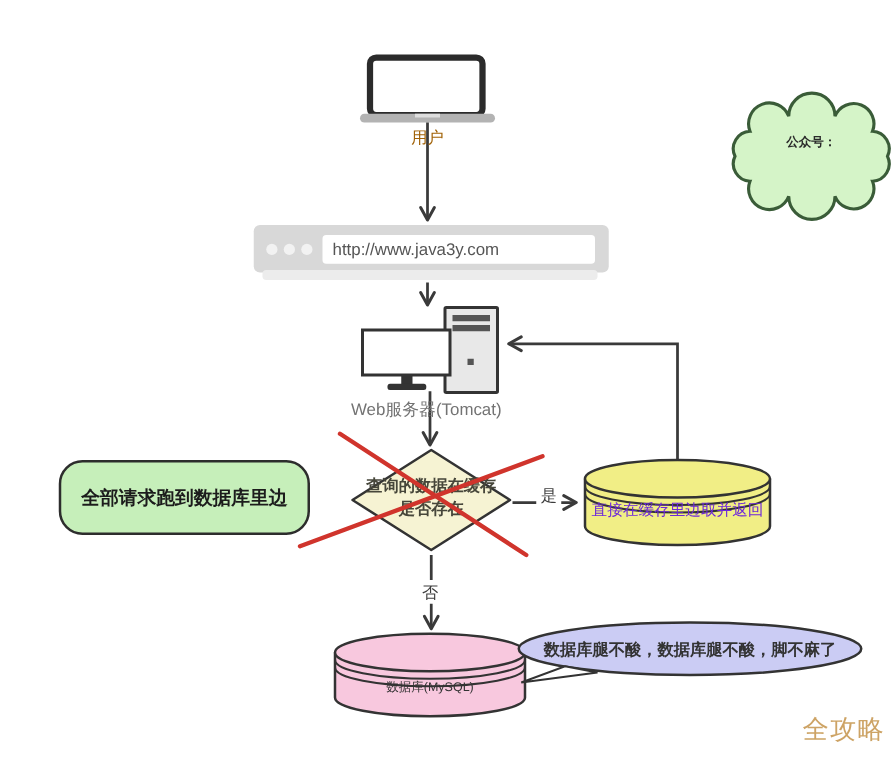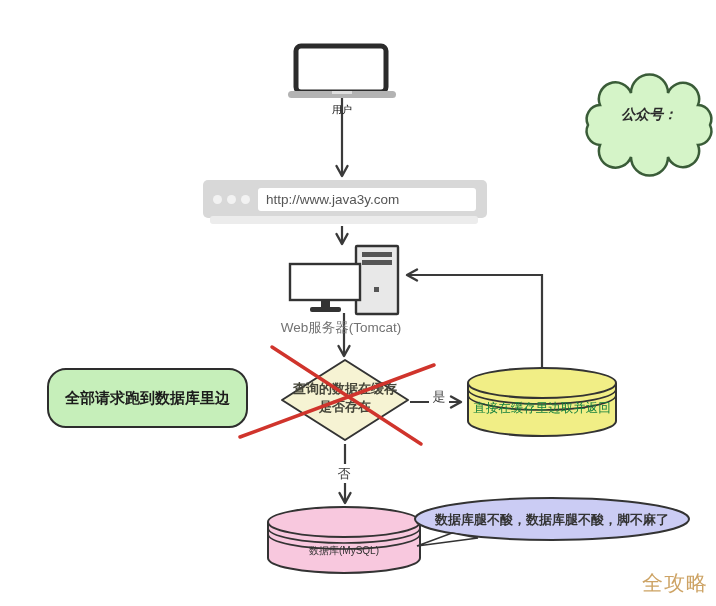--- a/index.html
+++ b/index.html
@@ -20,36 +20,36 @@
               background:var(--bar-gray,#d8d8d8); border-radius:5px; z-index:2;
               display:flex; align-items:center; }
   .addr-under { position:absolute; left:210px; top:216px; width:268px; height:8px;
                 background:#ececec; border-radius:3px; z-index:2; }
   .dots { display:flex; gap:5px; margin-left:10px; }
   .dot  { width:9px; height:9px; border-radius:50%; background:#f2f2f2; }
   .url-input { margin-left:8px; width:218px; height:23px; border:0; border-radius:3px;
                background:#fff; color:#555; font-size:13.5px; padding:0 8px;
                font-family:"Liberation Sans", sans-serif; outline:none; }
 
-  .user-lbl    { left:302px; top:101px; width:80px; font-size:10px; color:#000000; }
+  .user-lbl    { left:302px; top:101px; width:80px; font-size:13px; color:#a16207; }
   .server-lbl  { left:259px; top:319px; width:164px; font-size:13.5px; color:#737373; }
   .decision-lbl{ left:278px; top:380px; width:134px; font-weight:bold; font-size:13px;
                  line-height:18px; color:#46463a; }
-  .cache-lbl   { left:468px; top:400px; width:148px; font-size:12.5px; color:#15803d; }
+  .cache-lbl   { left:468px; top:400px; width:148px; font-size:12.5px; color:#6d28d9; }
   .db-lbl      { left:274px; top:542px; width:140px; font-size:10px; color:#333; }
   .yes-lbl     { left:429px; top:387px; width:20px; background:#fff; padding:1px 0; }
   .no-lbl      { left:335px; top:464px; width:18px; background:#fff; padding:1px 0; }
 
   .note-box { position:absolute; left:47px; top:368px; width:201px; height:60px; z-index:2;
               background:var(--note-green,#c6efba); border:2.5px solid #2d2d2d; border-radius:19px;
               display:flex; align-items:center; justify-content:center;
               font-weight:bold; font-size:15px; color:#1c1c1c; }
 
-  .cloud-lbl { left:599px; top:105px; width:100px; font-weight:bold; font-size:14px;
-               line-height:19px; color:#2a2a2a;font-style:italic; }
+  .cloud-lbl { left:599px; top:105px; width:100px; font-weight:bold; font-size:10px;
+               line-height:19px; color:#2a2a2a; }
   .bubble-lbl{ left:418px; top:511px; width:268px; font-weight:bold; font-size:13px; color:#333; }
 
   .watermark { position:absolute; left:642px; top:569px; z-index:2; font-weight:normal;
                font-size:21px; letter-spacing:1px; color:var(--watermark-gold,#c89a55); opacity:.9; }
 
   
   .stroke-ink { stroke:#3a3a3a; stroke-width:2.2; fill:none; }
   .diamond    { fill:var(--diamond-yellow,#f6f3d3); stroke:#333; stroke-width:2; stroke-linejoin:round; }
   .cyl-cache  { fill:var(--cache-yellow,#f1ee86); stroke:#333; stroke-width:2; }
   .cyl-db     { fill:var(--db-pink,#f8c8de); stroke:#333; stroke-width:2; }

